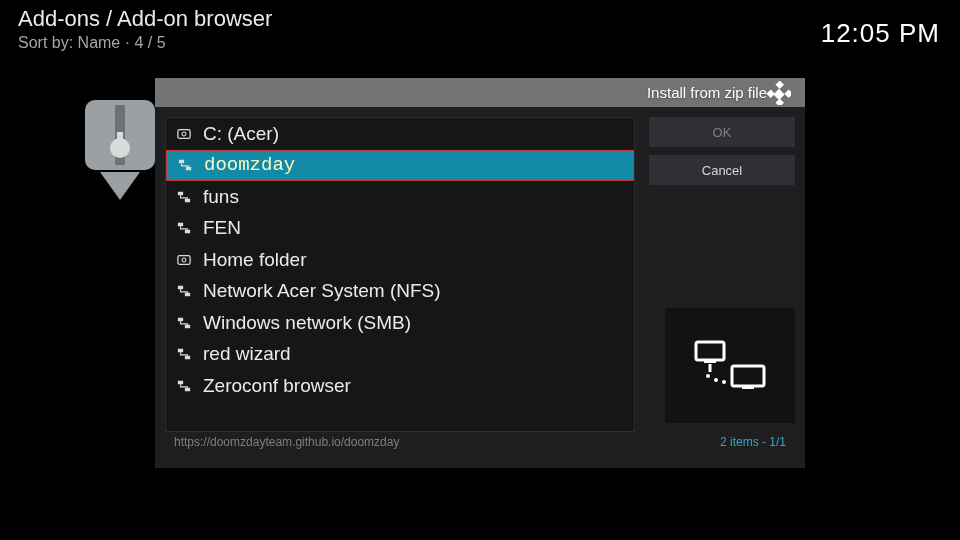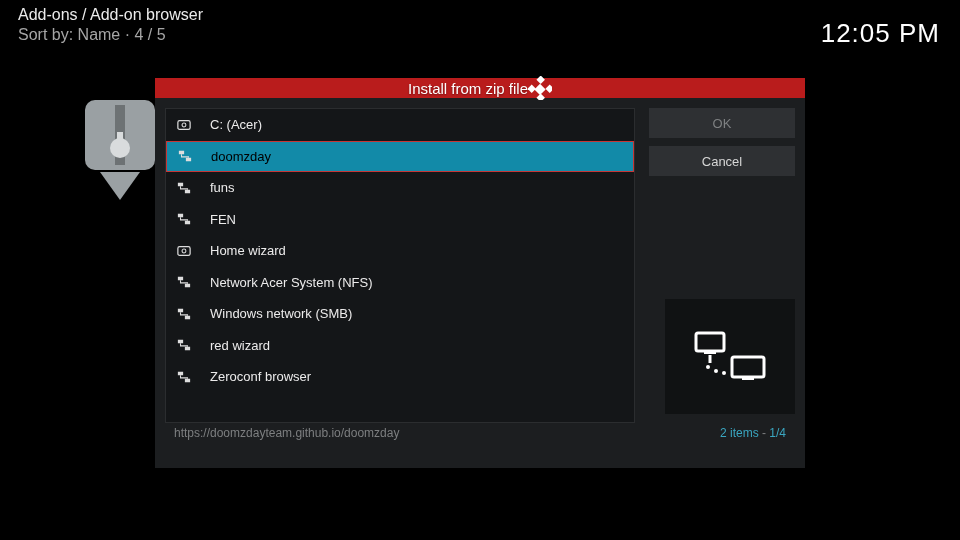--- a/index.html
+++ b/index.html
@@ -1,48 +1,48 @@
 <!DOCTYPE html>
 <html><head>
 <meta charset="utf-8">
 <style>
   * { margin: 0; padding: 0; box-sizing: border-box; }
   html, body { width: 960px; height: 540px; background: #000; font-family: Arial, sans-serif; overflow: hidden; color: #ddd; }
   .screen { position: relative; width: 960px; height: 540px; }
 
   .topbar { position: absolute; top: 6px; left: 18px; right: 18px; height: 38px; }
-  .crumb { font-size: 16px; color: #eaeaea; font-weight: 300; }
+  .crumb { font-size: 22px; color: #eaeaea; font-weight: 300; }
   .sort  { font-size: 16px; color: #a6a6a6; margin-top: 2px; }
   .clock { position: absolute; top: 6px; right: 20px; font-size: 26px; color: #fff; font-weight: 300; letter-spacing: 1px; margin-top: 12px; }
 
   .side-icon { position: absolute; left: 85px; top: 100px; width: 70px; height: 100px; }
 
   .dialog {
     position: absolute; left: 155px; top: 78px; width: 650px; height: 390px;
     background: #1c1e20; font-size: 13px;
   }
   .dialog-header {
-    height: 20px; background: #b91c1c; display: flex; align-items: center;
-    padding: 0 14px; justify-content: center;
+    height: 29px; background: #737373; display: flex; align-items: center;
+    padding: 0 14px; justify-content: flex-end;
   }
   .dialog-title { color: #fff; font-size: 15px; font-weight: 400; text-shadow: 0 1px 2px rgba(0,0,0,.4); }
   .kodi-logo { width: 24px; height: 24px; }
 
   .dialog-body { position: relative; height: 316px; padding: 10px 10px 0 10px; display: flex; gap: 14px; }
 
   .file-list {
     width: 470px; height: 315px; background: #141618; border: 1px solid #2b2d2f;
     overflow: hidden;
   }
   .file-row {
-    height: 31.5px; display: flex; align-items: center; gap: 18px;
-    padding: 0 10px; color: #ecebeb; font-size: 13px;
+    height: 31.5px; display: flex; align-items: center; gap: 11px;
+    padding: 0 10px; color: #ecebeb; font-size: 19px;
   }
   .file-row.selected { background: #128aa8; border: 1px solid #c73636; }
-  .file-row.selected .file-label { color: #000000; }
+  .file-row.selected .file-label { color: #fef9c3; font-family: Liberation Mono, monospace; }
   .row-icon { width: 16px; height: 16px; flex: 0 0 16px; display:flex; align-items:center; justify-content:center; }
   .file-label { flex: 1; white-space: nowrap; overflow:hidden; text-overflow:ellipsis; }
 
   .side-col { flex:1; display:flex; flex-direction:column; gap:8px; }
   .btn {
     height: 30px; background: #2e3033; color: #d6d6d6; font-size: 13px;
     display:flex; align-items:center; justify-content:center; cursor:pointer;
   }
   .btn.dim { color: #7e8082; }
 
@@ -140,21 +140,21 @@
             </span>
             <span class="file-label">FEN</span>
           </div>
           <div class="file-row">
             <span class="row-icon">
               <svg viewBox="0 0 16 16" width="14" height="14">
                 <rect x="1" y="3" width="14" height="10" rx="2" fill="none" stroke="#ddd" stroke-width="1.4"></rect>
                 <circle cx="8" cy="8" r="2.2" fill="none" stroke="#ddd" stroke-width="1.2"></circle>
               </svg>
             </span>
-            <span class="file-label">Home wizard</span>
+            <span class="file-label">Home folder</span>
           </div>
           <div class="file-row">
             <span class="row-icon">
               <svg viewBox="0 0 16 16" width="14" height="14">
                 <rect x="1" y="2" width="6" height="4" fill="#ddd"></rect>
                 <rect x="9" y="10" width="6" height="4" fill="#ddd"></rect>
                 <path d="M4 6 V9 H12 V10" fill="none" stroke="#ddd" stroke-width="1.2"></path>
               </svg>
             </span>
             <span class="file-label">Network Acer System (NFS)</span>
@@ -206,18 +206,18 @@
             <circle cx="34" cy="46" r="2" fill="#fff"></circle>
             <line x1="20" y1="28" x2="20" y2="36" stroke="#fff" stroke-width="3"></line>
           </svg>
         </div>
       </div>
     </div>
 
     <div class="dialog-footer">
       <span>https://doomzdayteam.github.io/doomzday</span>
       <span class="footer-right">
-        <span>2 items</span><span class="dim"> - </span><span>1/4</span>
+        <span>2 items</span><span class="dim"> - </span><span>1/1</span>
       </span>
     </div>
   </div>
 
 </div>
 
 </body></html>

